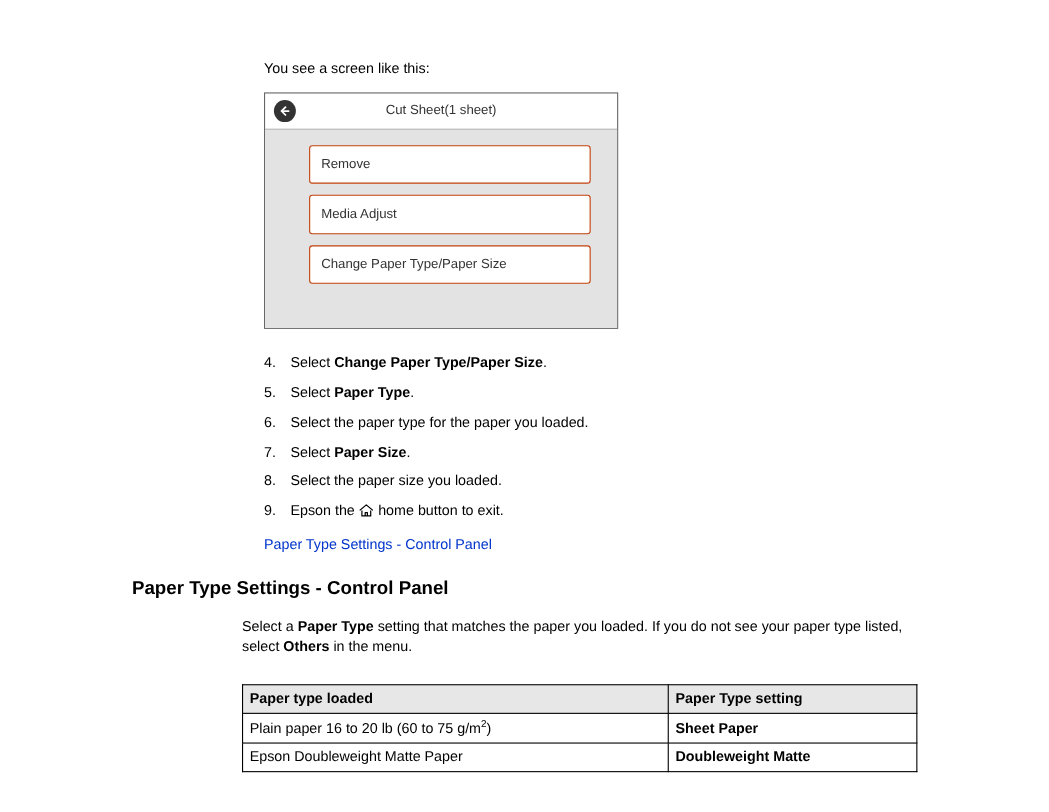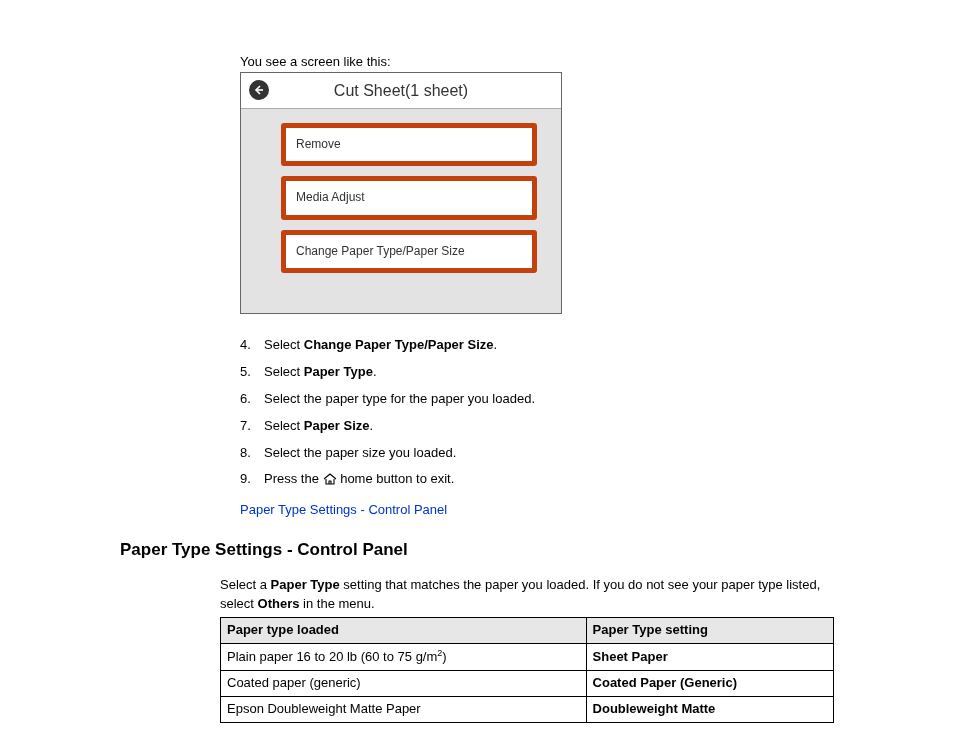--- a/index.html
+++ b/index.html
@@ -5,21 +5,21 @@
   body {
     font-family: Arial, Helvetica, sans-serif;
     font-size: 13px;
     color: #000;
     background: #fff;
     margin: 0;
     padding: 40px 120px 60px 120px;
     line-height: 1.45;
   }
   .content-indent { margin-left: 120px; }
-  .intro { margin-bottom: 0; }
+  .intro { margin-bottom: 12px; }
 
   
   .panel-frame {
     border: 1px solid #666;
     width: 320px;
     margin-bottom: 22px;
     background: #fff;
   }
   .panel-header {
     display: flex;
@@ -31,31 +31,31 @@
     width: 20px; height: 20px;
     border-radius: 50%;
     background: #333;
     color: #fff;
     display: flex; align-items:center; justify-content:center;
     font-size: 12px;
   }
   .panel-title {
     flex: 1;
     text-align: center;
-    font-size: 16px;
+    font-size: 12px;
     color: #333;
     margin-left: -20px;
   }
   .panel-body {
     background: #e3e3e3;
     padding: 14px 24px 40px 40px;
   }
   .panel-item {
     background: #fff;
-    border: 5px solid #c2410c;
+    border: 1px solid #c2410c;
     border-radius: 3px;
     padding: 8px 10px;
     font-size: 12px;
     color: #333;
     margin-bottom: 10px;
   }
   .panel-item:last-child { margin-bottom: 0; }
 
   
   ol.steps {
@@ -77,21 +77,21 @@
   }
   .link { color: #0033cc; }
   .parent-line { margin-top: 6px; margin-bottom: 18px; }
 
   h2.sect {
     font-size: 17px;
     font-weight: bold;
     margin: 18px 0 6px 0;
   }
   .sect-body { margin-left: 100px; }
-  .sect-desc { margin-bottom: 4px; }
+  .sect-desc { margin-bottom: 24px; }
 
   table.tbl {
     border-collapse: collapse;
     width: 100%;
   }
   table.tbl th, table.tbl td {
     border: 1px solid #000;
     padding: 3px 6px;
     text-align: left;
     font-size: 13px;
@@ -142,21 +142,21 @@
       <span class="num">7.</span>
       <span><span>Select </span><span class="bold">Paper Size</span><span>.</span></span>
     </li>
     <li>
       <span class="num">8.</span>
       <span>Select the paper size you loaded.</span>
     </li>
     <li>
       <span class="num">9.</span>
       <span>
-        <span>Press the </span>
+        <span>Epson the </span>
         <span class="home-icon">
           <svg width="14" height="12" viewBox="0 0 14 12">
               <path d="M1 6 L7 1 L13 6 M3 6 V11 H11 V6 M6 11 V8 H8 V11" stroke="#000" stroke-width="1.1" fill="none" stroke-linejoin="round"></path>
             </svg>
         </span>
         <span> home button to exit.</span>
       </span>
     </li>
   </ol>
 
@@ -174,22 +174,18 @@
     <tbody>
         <tr>
       <th>Paper type loaded</th>
       <th>Paper Type setting</th>
     </tr>
     <tr>
       <td><span>Plain paper 16 to 20 lb (60 to 75 g/m</span><sup>2</sup><span>)</span></td>
       <td class="bold">Sheet Paper</td>
     </tr>
     <tr>
-      <td>Coated paper (generic)</td>
-      <td class="bold">Coated Paper (Generic)</td>
-    </tr>
-    <tr>
       <td>Epson Doubleweight Matte Paper</td>
       <td class="bold">Doubleweight Matte</td>
     </tr>
   </tbody>
     </table>
 </div>
 
 </body></html>

